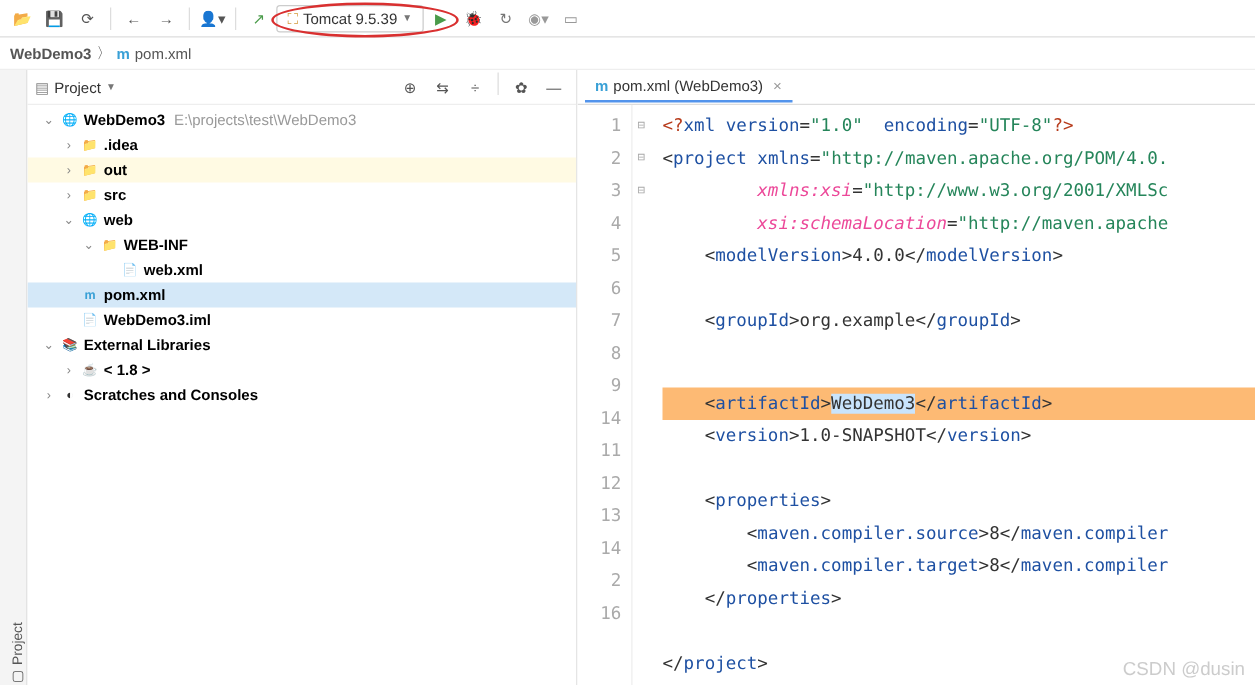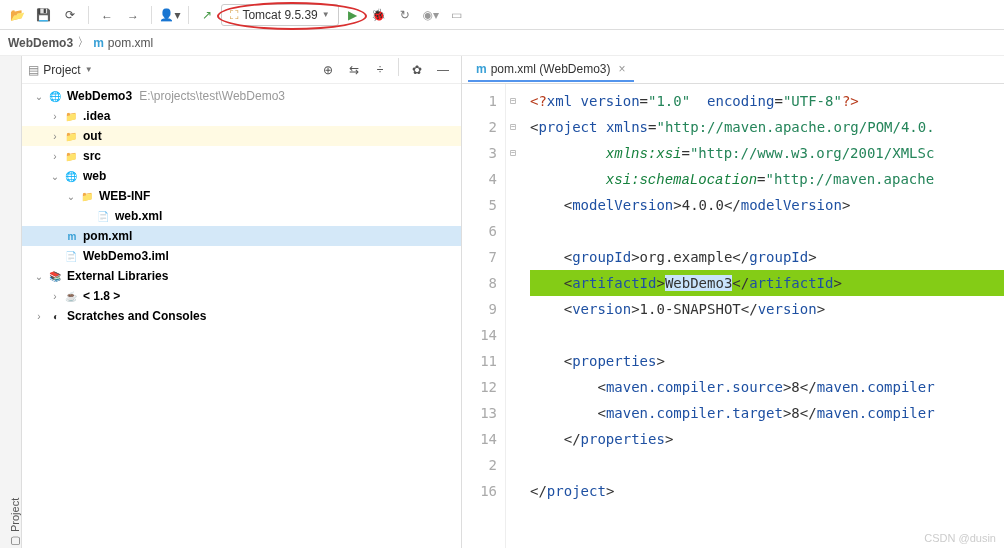--- a/index.html
+++ b/index.html
@@ -38,30 +38,30 @@
 .label-dim { color: #999; margin-left: 4px; }
 .editor-pane { flex: 1; display: flex; flex-direction: column; background: #fff; overflow: hidden; }
 .editor-tabs { height: 28px; display: flex; align-items: center; padding: 0 6px; border-bottom: 1px solid #ddd; }
 .editor-tab { display: flex; align-items: center; gap: 4px; height: 24px; padding: 0 8px; border-bottom: 2px solid #5394ec; }
 .editor-tab .close { color: #999; cursor: pointer; margin-left: 4px; }
 .editor-body { flex: 1; display: flex; overflow: hidden; font-family: "Consolas", monospace; font-size: 14px; }
 .gutter { width: 44px; background: #fff; color: #aaa; text-align: right; padding: 4px 8px 4px 0; border-right: 1px solid #eee; line-height: 26px; }
 .fold-col { width: 14px; color: #aaa; padding: 4px 0; line-height: 26px; text-align: center; font-size: 10px; }
 .code { flex: 1; padding: 4px 0 4px 10px; line-height: 26px; overflow: hidden; white-space: pre; }
 .code .row { height: 26px; }
-.code .row.hl { background: #84cc16; }
+.code .row.hl { background: #fdba74; margin-top: 40px; }
 .t-punct { color: #333; }
 .t-tag { color: #1e50a2; }
 .t-attr { color: #1e50a2; }
-.t-attrx { color: #15803d; font-style: italic; font-family: Liberation Mono, monospace; }
+.t-attrx { color: #ec4899; font-style: italic; }
 .t-str { color: #25855a; }
 .t-txt { color: #333; }
 .t-kw { color: #b73b1b; }
 .sel { background: #c9e4fc; }
-.watermark { position: absolute; right: 8px; bottom: 4px; color: #ccc; font-size: 11px; margin-top: 37px; }
+.watermark { position: absolute; right: 8px; bottom: 4px; color: #ccc; font-size: 15px; margin-top: 37px; }
 .chev { font-size: 8px; color: #777; }
 </style>
 </head>
 <body>
 
 <div class="toolbar" style="position:relative;">
   <div class="tool-btn">📂</div>
   <div class="tool-btn">💾</div>
   <div class="tool-btn">⟳</div>
   <div class="sep"></div>

